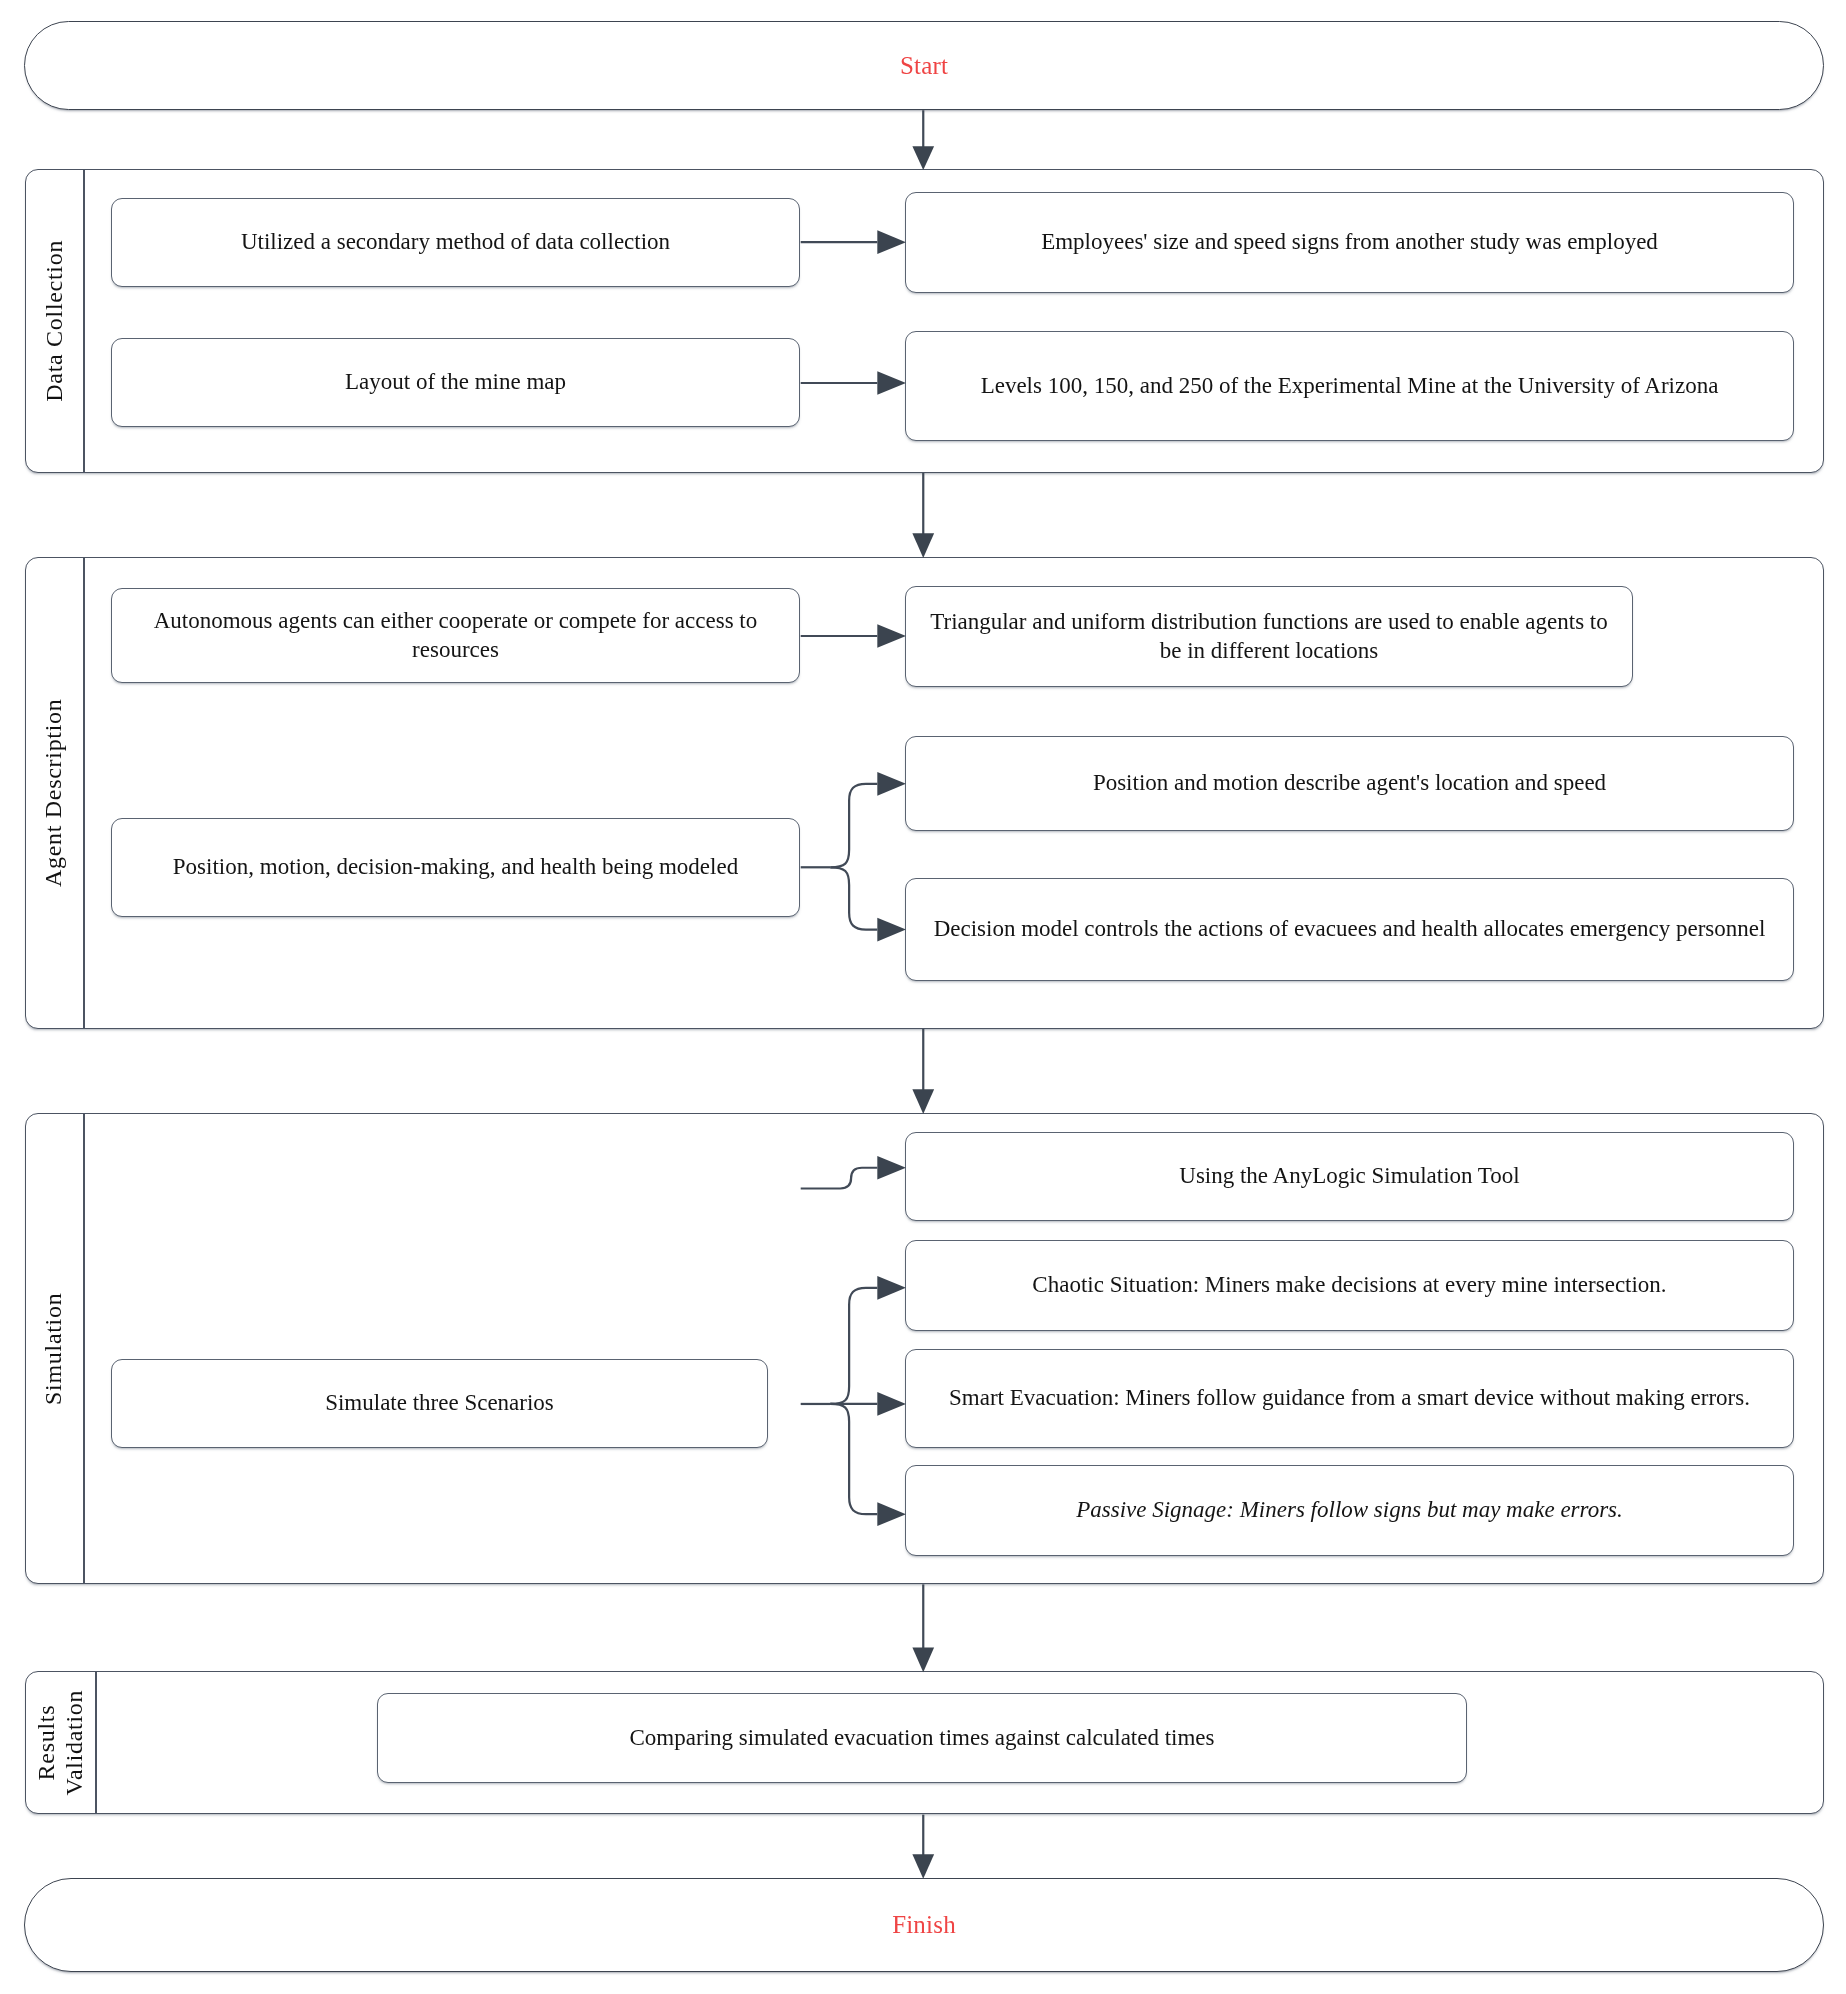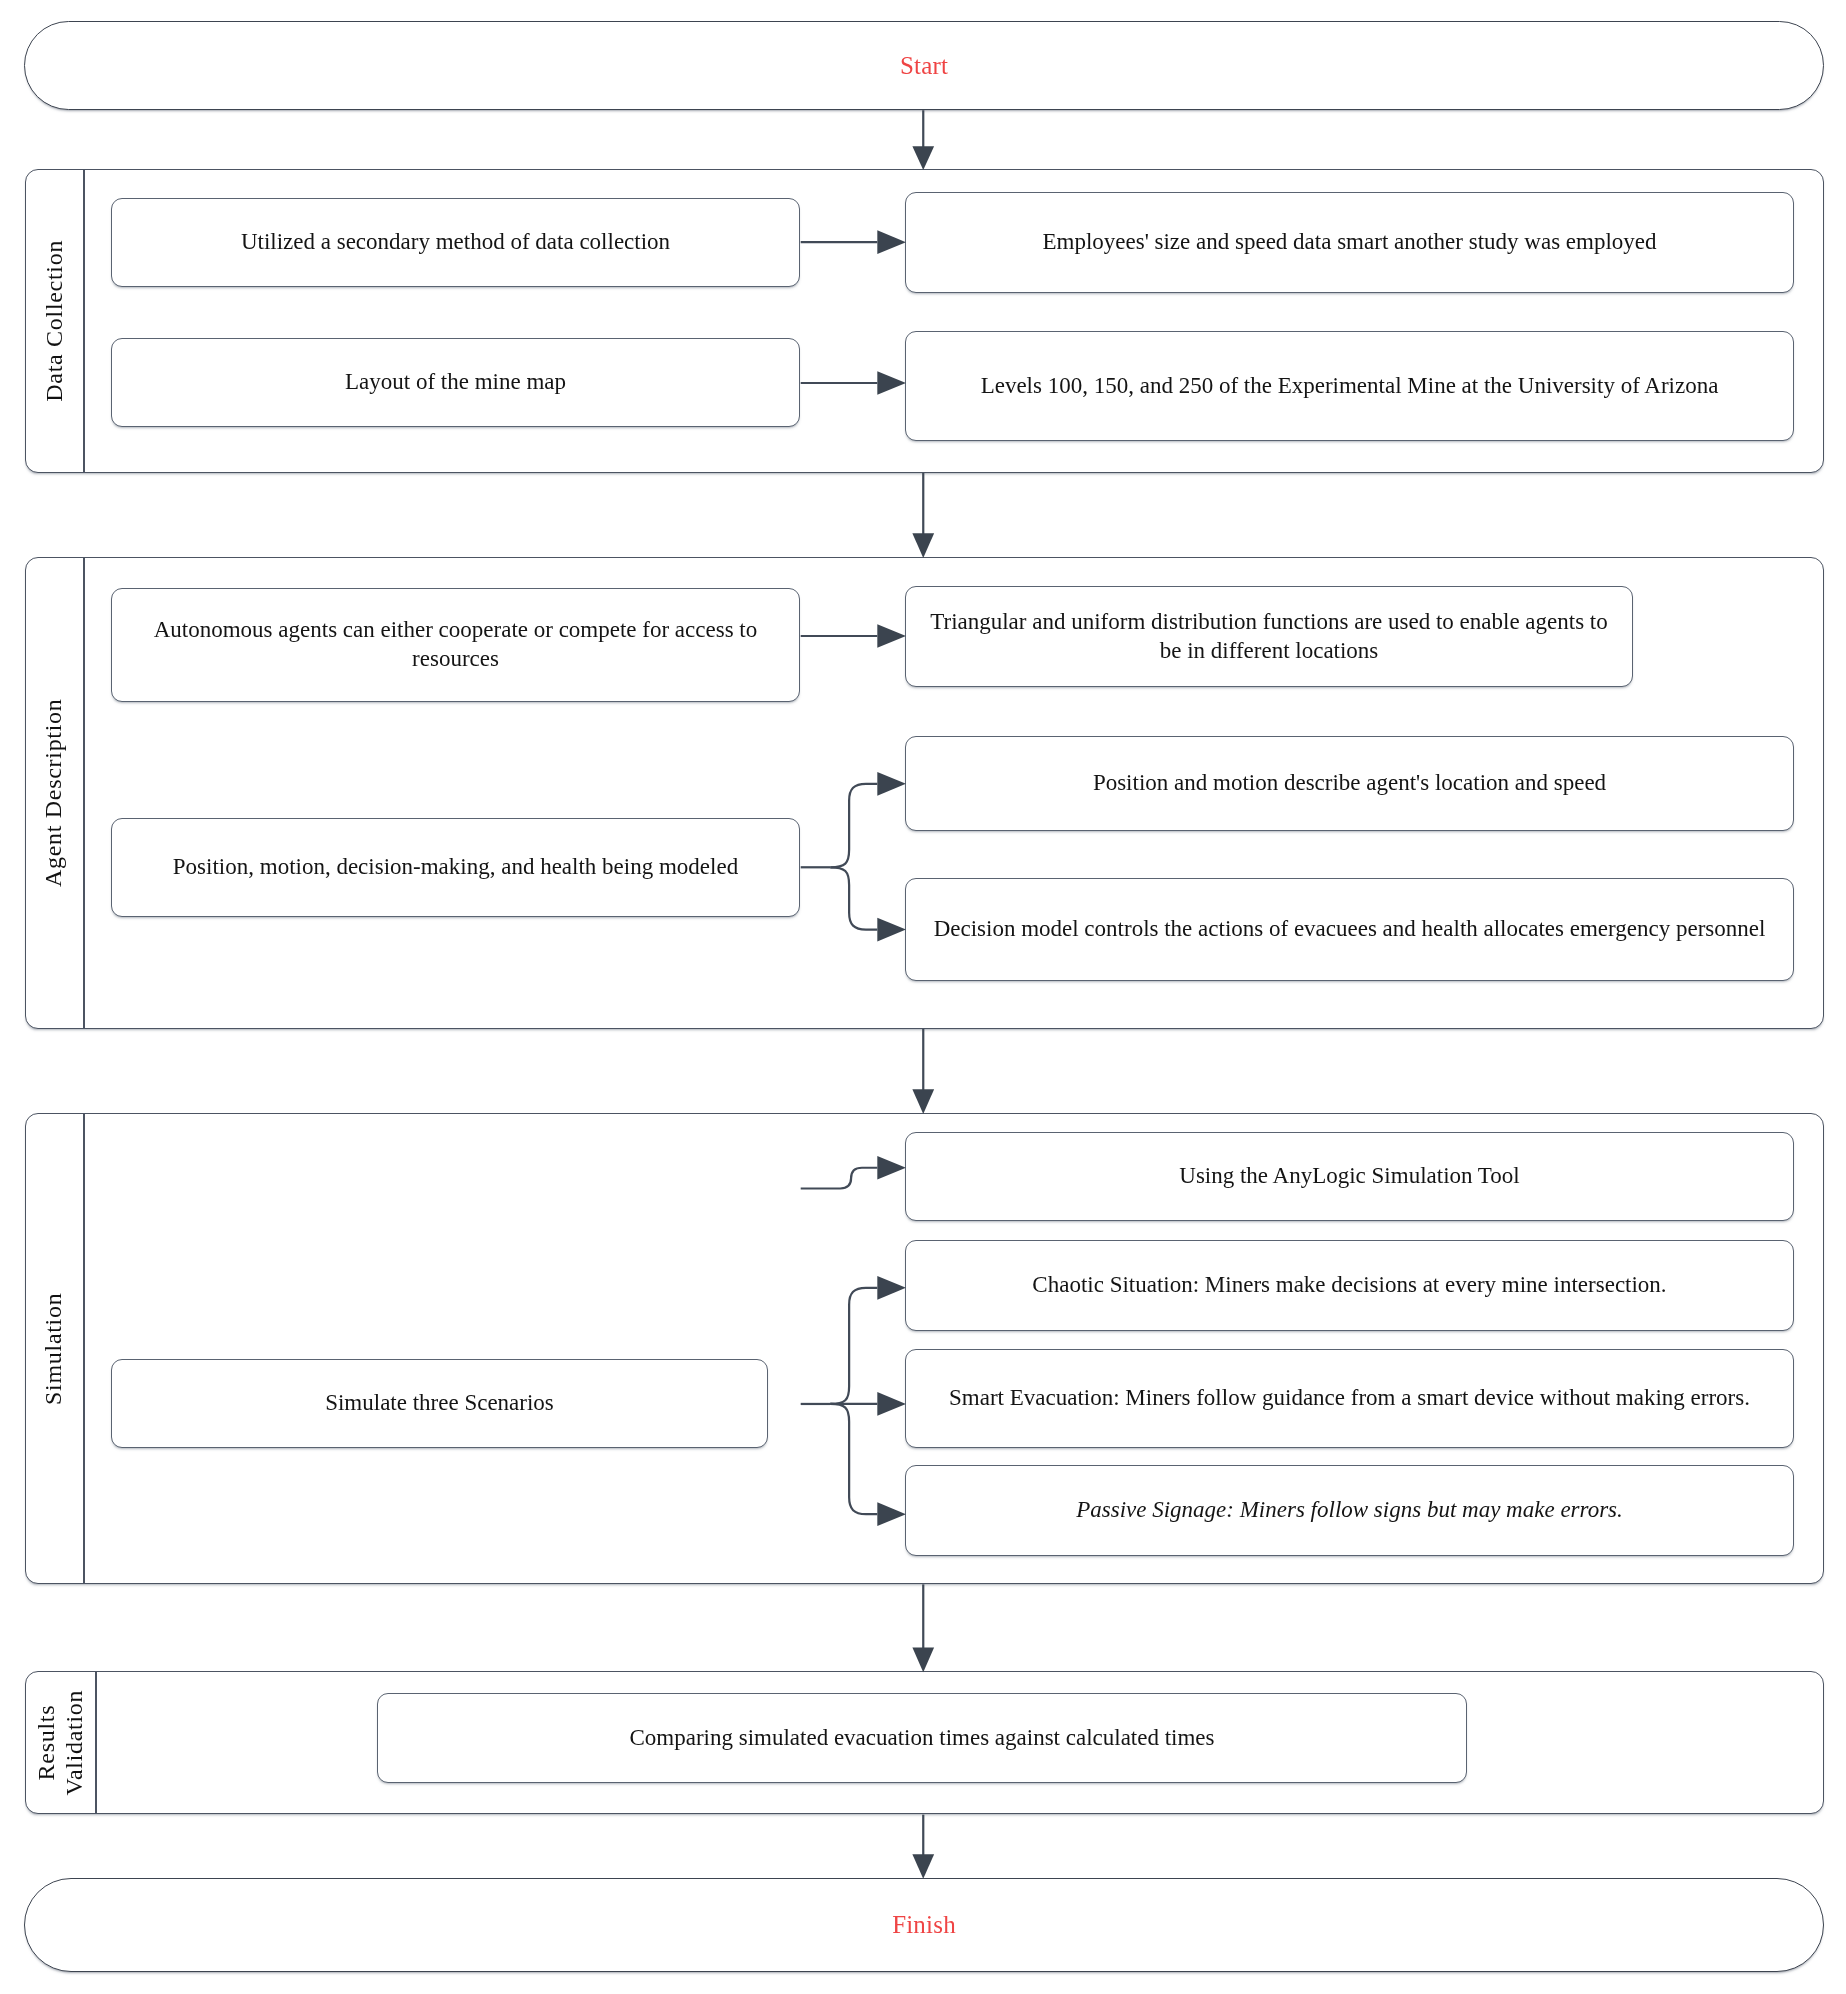--- a/index.html
+++ b/index.html
@@ -129,39 +129,39 @@
     <div class="lane-title" style="width:57px;">
       <span>Data Collection</span>
     </div>
   </div>
 
   <div class="pbox" style="left:111px; top:198px; width:689px; height:89px;">
     <div class="p-label">Utilized a secondary method of data collection</div>
   </div>
 
   <div class="pbox" style="left:905px; top:192px; width:889px; height:101px;">
-    <div class="p-label">Employees' size and speed data smart another study was employed</div>
+    <div class="p-label">Employees' size and speed signs from another study was employed</div>
   </div>
 
   <div class="pbox" style="left:111px; top:338px; width:689px; height:89px;">
     <div class="p-label">Layout of the mine map</div>
   </div>
 
   <div class="pbox" style="left:905px; top:331px; width:889px; height:110px;">
     <div class="p-label">Levels 100, 150, and 250 of the Experimental Mine at the University of Arizona</div>
   </div>
 
   <div class="lane" style="left:25px; top:557px; width:1799px; height:472px;">
     <div class="lane-divider" style="left:57px;"></div>
     <div class="lane-title" style="width:57px;">
       <span>Agent Description</span>
     </div>
   </div>
 
-  <div class="pbox" style="left:111px; top:588px; width:689px; height:114px;">
+  <div class="pbox" style="left:111px; top:588px; width:689px; height:95px;">
     <div class="p-label">Autonomous agents can either cooperate or compete for access to resources</div>
   </div>
 
   <div class="pbox" style="left:905px; top:586px; width:728px; height:101px;">
     <div class="p-label">Triangular and uniform distribution functions are used to enable agents to be in different locations</div>
   </div>
 
   <div class="pbox" style="left:111px; top:818px; width:689px; height:99px;">
     <div class="p-label">Position, motion, decision-making, and health being modeled</div>
   </div>

